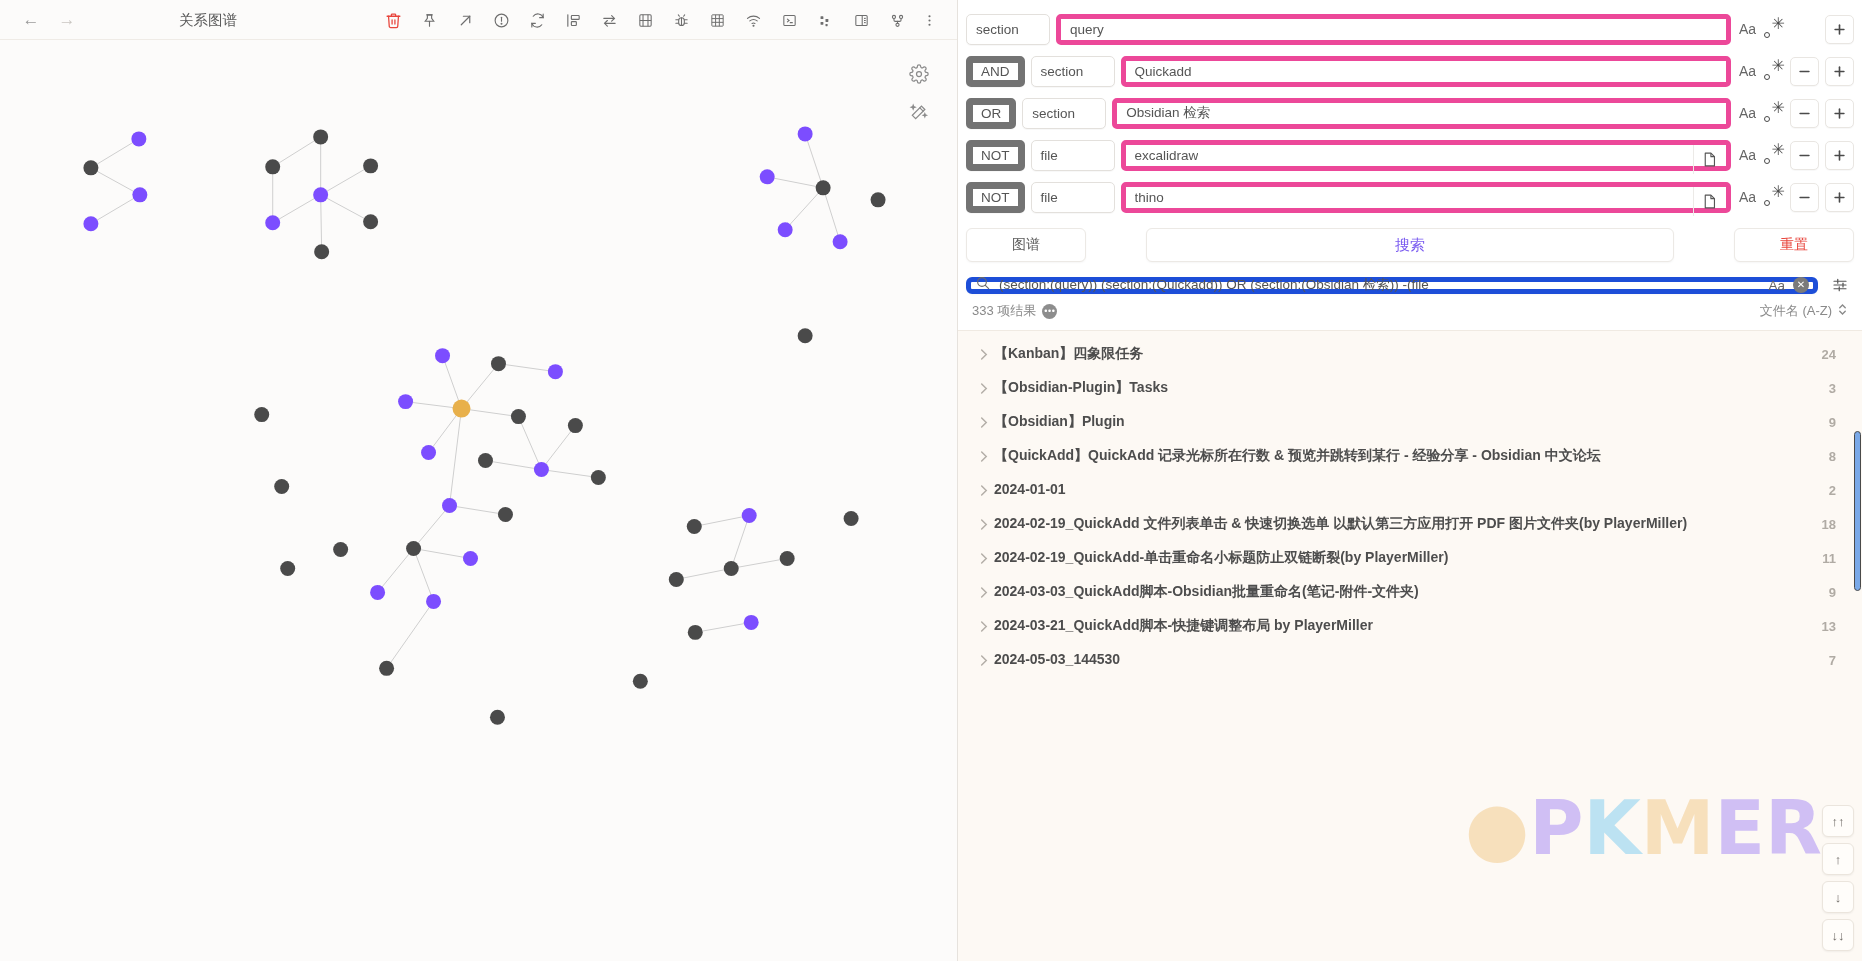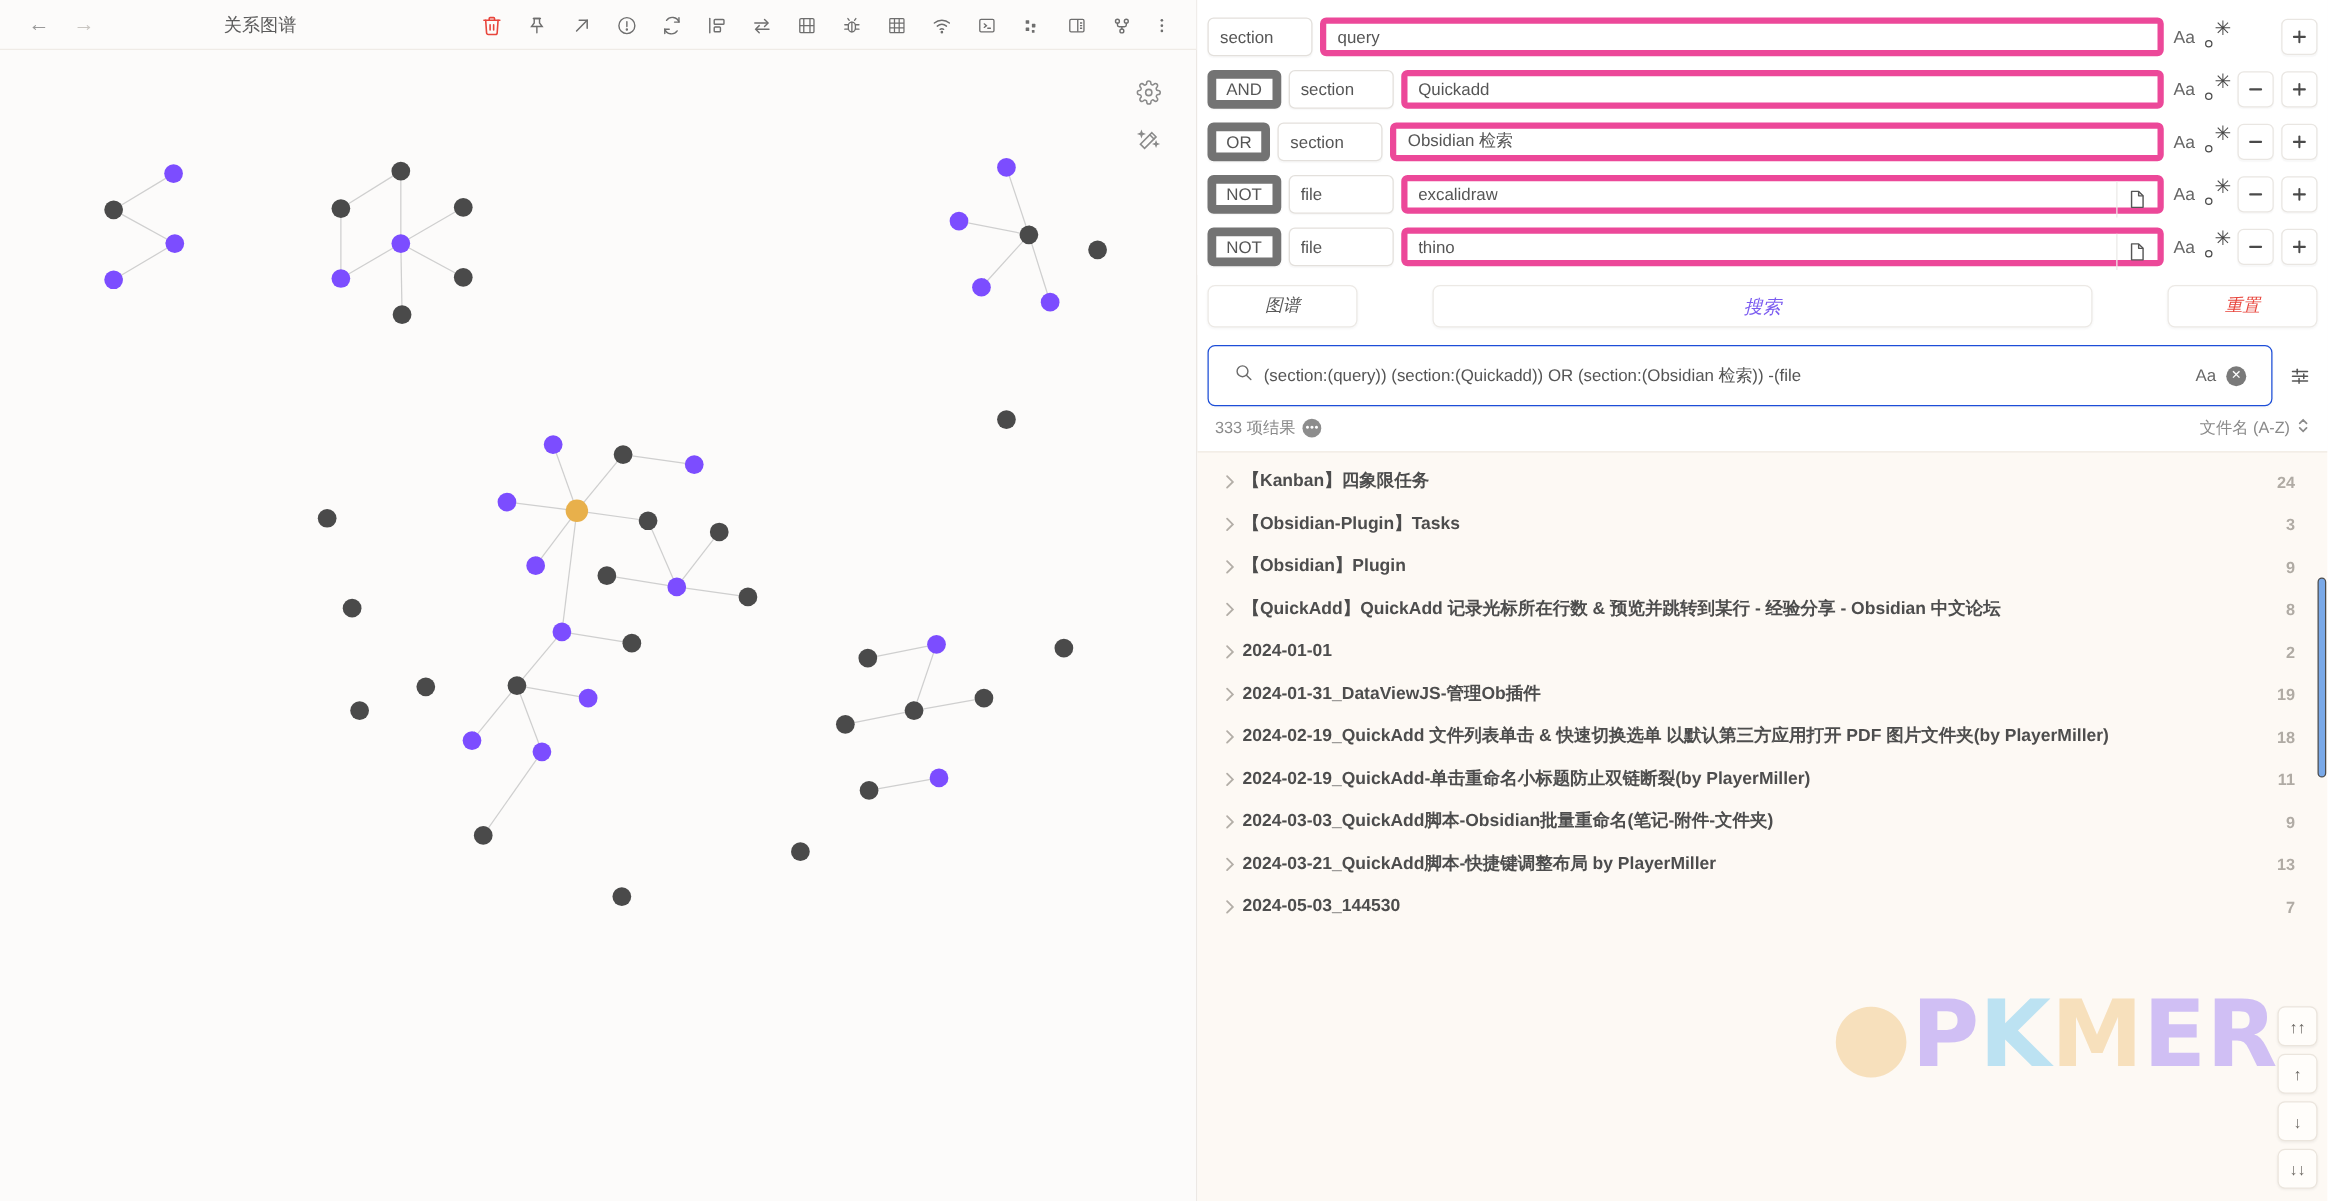--- a/index.html
+++ b/index.html
@@ -161,21 +161,20 @@
     display: flex; align-items: center; justify-content: center;
     cursor: pointer; color: #4a4a4a;
     box-shadow: 0 1px 1px rgba(0,0,0,0.03);
   }
   .q-btn-sq.ghost { visibility: hidden; }
 
   #action-row {
     display: flex; align-items: center;
     gap: 0px;
     padding: 8px 8px 10px 8px;
-    font-style: italic;
   }
   .act-btn {
     height: 34px;
     border: 1px solid #ece9e5;
     border-radius: 6px;
     background: #fff;
     display: flex; align-items: center; justify-content: center;
     font-size: 14px;
     cursor: pointer;
     box-shadow: 0 1px 2px rgba(0,0,0,0.04);
@@ -184,26 +183,26 @@
   #btn-search { flex: 1 1 auto; margin-left: 60px; color: #7b5cf0; font-size: 15px; }
   #btn-reset { flex: 0 0 120px; margin-left: 60px; color: #e8453c; font-size: 14px; }
 
   #search-bar-wrap {
     display: flex; align-items: center;
     padding: 4px 8px 2px 8px;
     gap: 8px;
   }
   #search-bar {
     flex: 1 1 auto;
-    height: 49px;
-    border: 1px solid #1d4ed8;
+    height: 17px;
+    border: 5px solid #1d4ed8;
     border-radius: 6px;
     background: #fff;
     display: flex; align-items: center;
-    padding: 0 20px;
+    padding: 0 4px;
     gap: 8px;
     min-width: 0;
     box-shadow: 0 1px 2px rgba(0,0,0,0.03);
   }
   #search-query {
     flex: 1 1 auto;
     font-size: 13.5px; color: #555;
     white-space: nowrap; overflow: hidden;
     min-width: 0;
   }
@@ -784,29 +783,20 @@
           </span>
           <span class="res-title">2024-01-01</span>
           <span class="res-count">2</span>
         </div>
         <div class="result-item">
           <span class="res-chevron">
             <svg width="11" height="13" viewBox="0 0 12 14" fill="none" stroke="currentColor" stroke-width="1.6" stroke-linecap="round">
               <polyline points="4 2 9 7 4 12"></polyline>
             </svg>
           </span>
-          <span class="res-title">2024-01-31_DataViewJS-管理Ob插件</span>
-          <span class="res-count">19</span>
-        </div>
-        <div class="result-item">
-          <span class="res-chevron">
-            <svg width="11" height="13" viewBox="0 0 12 14" fill="none" stroke="currentColor" stroke-width="1.6" stroke-linecap="round">
-              <polyline points="4 2 9 7 4 12"></polyline>
-            </svg>
-          </span>
           <span class="res-title">2024-02-19_QuickAdd 文件列表单击 &amp; 快速切换选单 以默认第三方应用打开 PDF 图片文件夹(by PlayerMiller)</span>
           <span class="res-count">18</span>
         </div>
         <div class="result-item">
           <span class="res-chevron">
             <svg width="11" height="13" viewBox="0 0 12 14" fill="none" stroke="currentColor" stroke-width="1.6" stroke-linecap="round">
               <polyline points="4 2 9 7 4 12"></polyline>
             </svg>
           </span>
           <span class="res-title">2024-02-19_QuickAdd-单击重命名小标题防止双链断裂(by PlayerMiller)</span>

